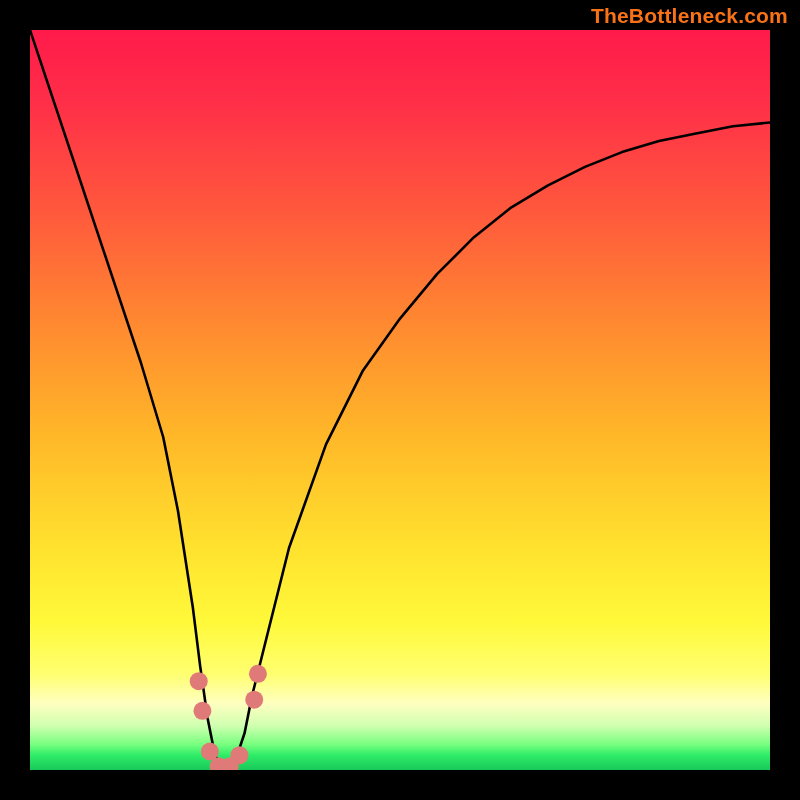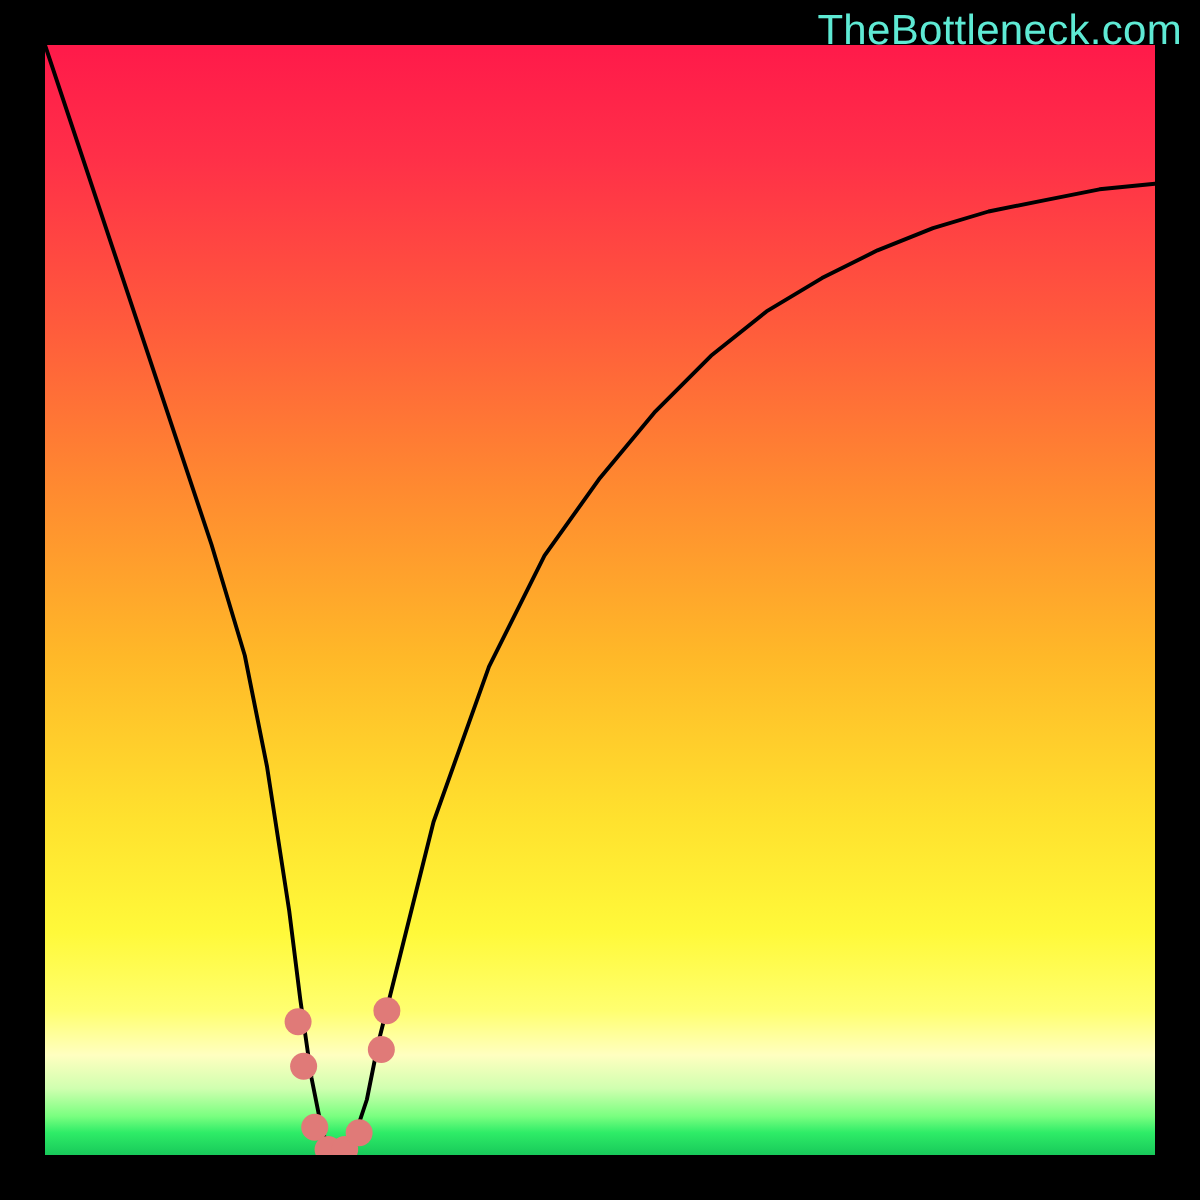--- a/index.html
+++ b/index.html
@@ -49,23 +49,23 @@
   .svg-layer {
     position: absolute;
     left: 0; top: 0;
     width: 740px;
     height: 740px;
   }
   .watermark {
     position: absolute;
     right: 12px;
     top: 4px;
-    font-size: 28px;
-    font-weight: 400;
-    color: #5eead4;
+    font-size: 21px;
+    font-weight: 700;
+    color: #f97316;
     letter-spacing: 0.2px;
   }
 </style>
 </head>
 <body>
 
 <div class="frame">
   <div class="plot">
     <div class="gradient"></div>
     <svg class="svg-layer" viewBox="0 0 740 740" preserveAspectRatio="none">

